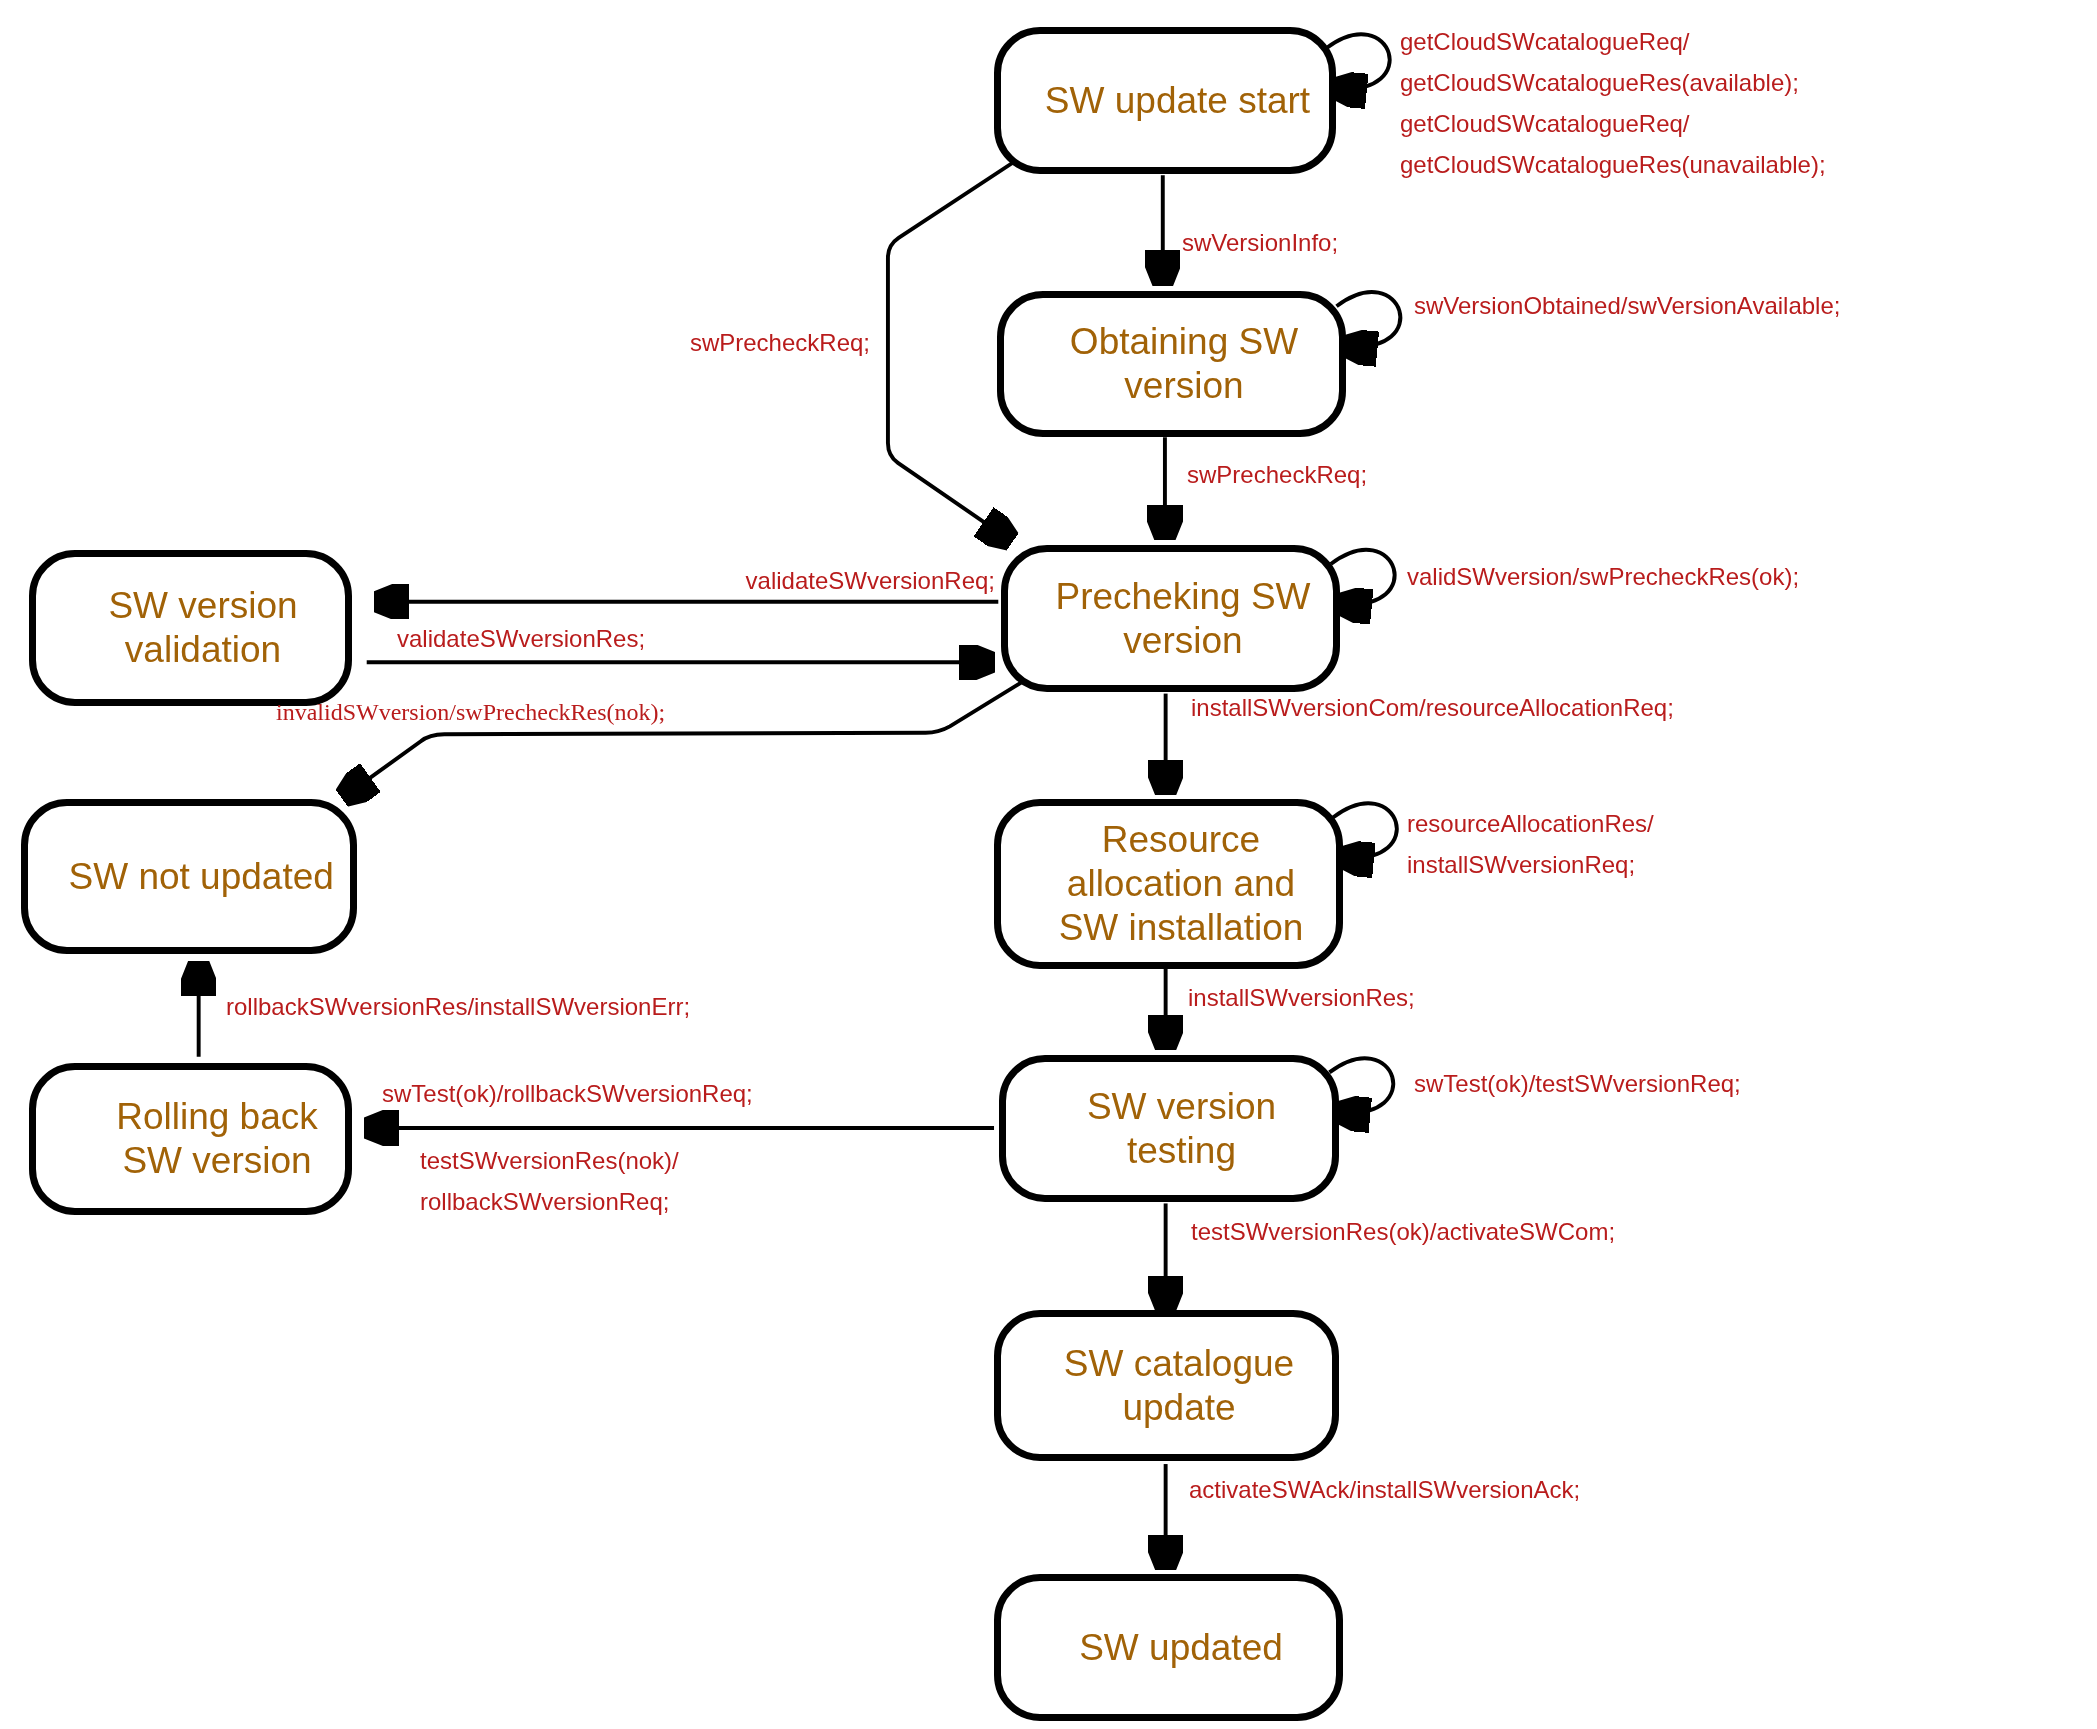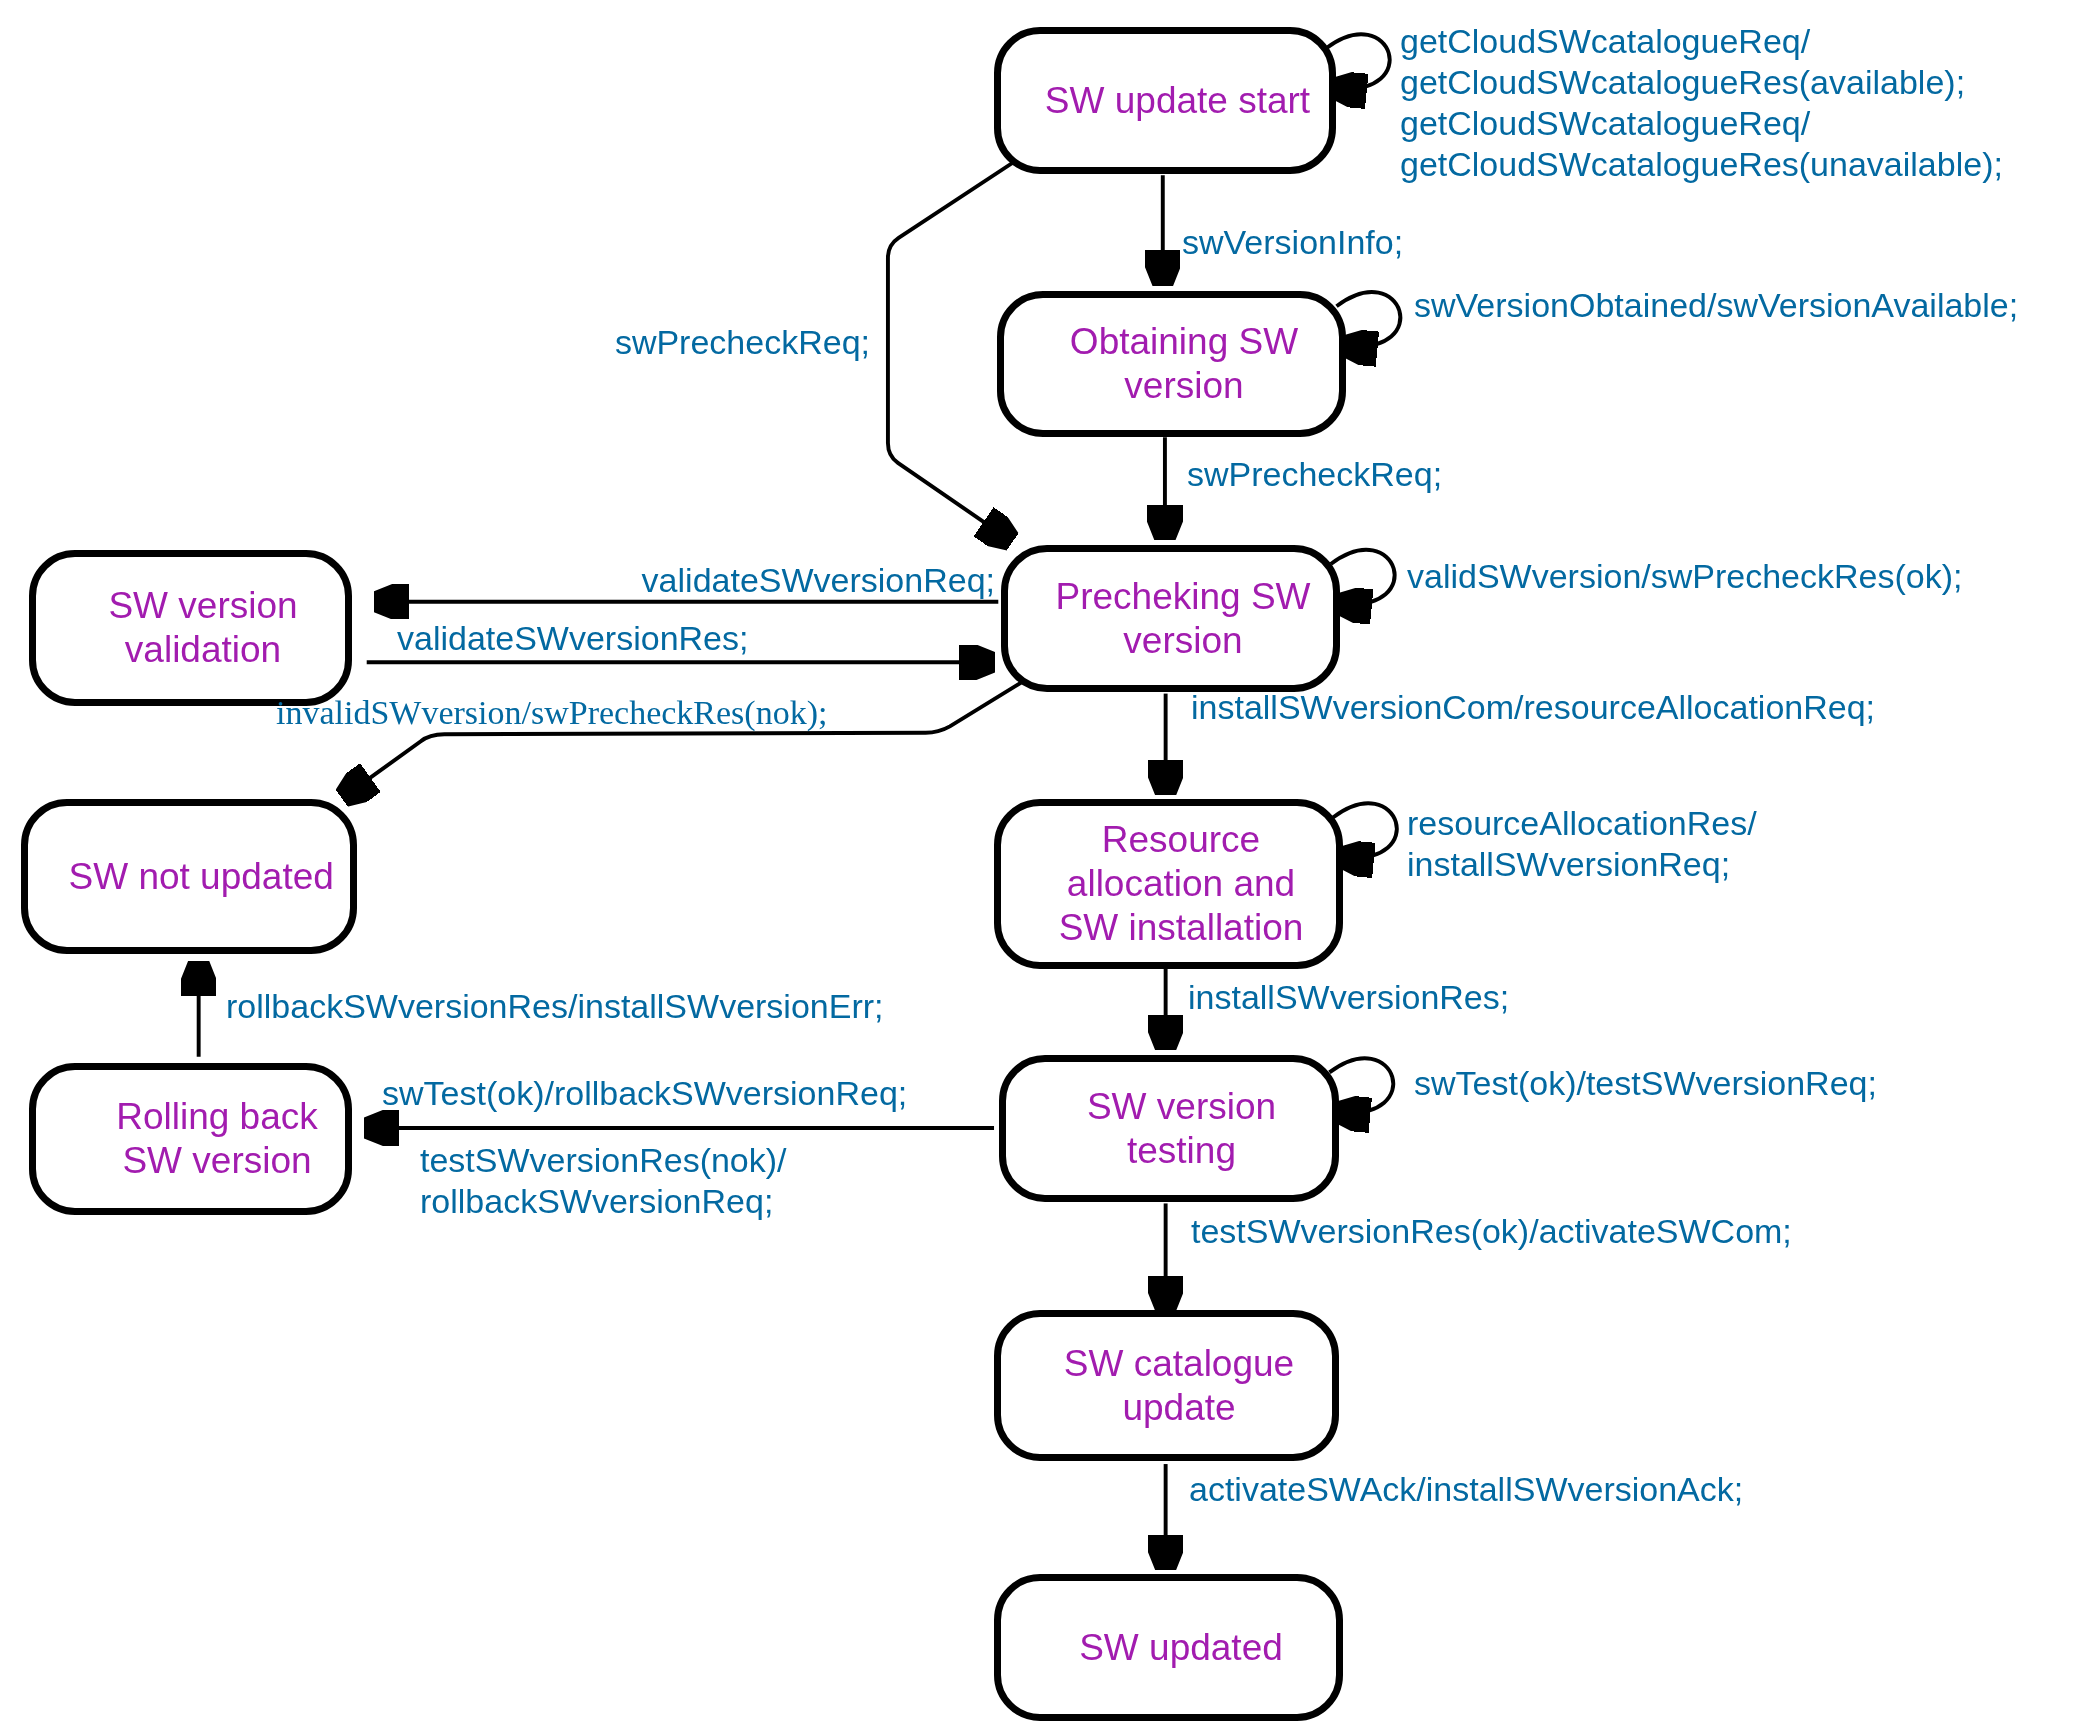--- a/index.html
+++ b/index.html
@@ -18,27 +18,27 @@
     box-sizing:border-box;
     border:7.8px solid #000;
     border-radius:46px;
     background:#ffffff;
     display:flex;align-items:center;justify-content:center;
     text-align:center;
   }
   .node span{
     display:block;width:100%;
     white-space:pre-line;
-    font-size:37px;line-height:44px;color:#a21caf;margin-left:25px;
+    font-size:37px;line-height:44px;color:#a16207;margin-left:25px;
   }
   .elabel{
     position:absolute;
-    font-size:34px;line-height:41px;
+    font-size:24px;line-height:41px;
     white-space:pre-line;
-    color:#0369a1;
+    color:#b91c1c;
   }
   .elabel.r{text-align:right;}
 </style>
 </head>
 <body>
 
 <div class="canvas">
 
   <svg class="edges" viewBox="0 0 2945 2428">
     <defs>

